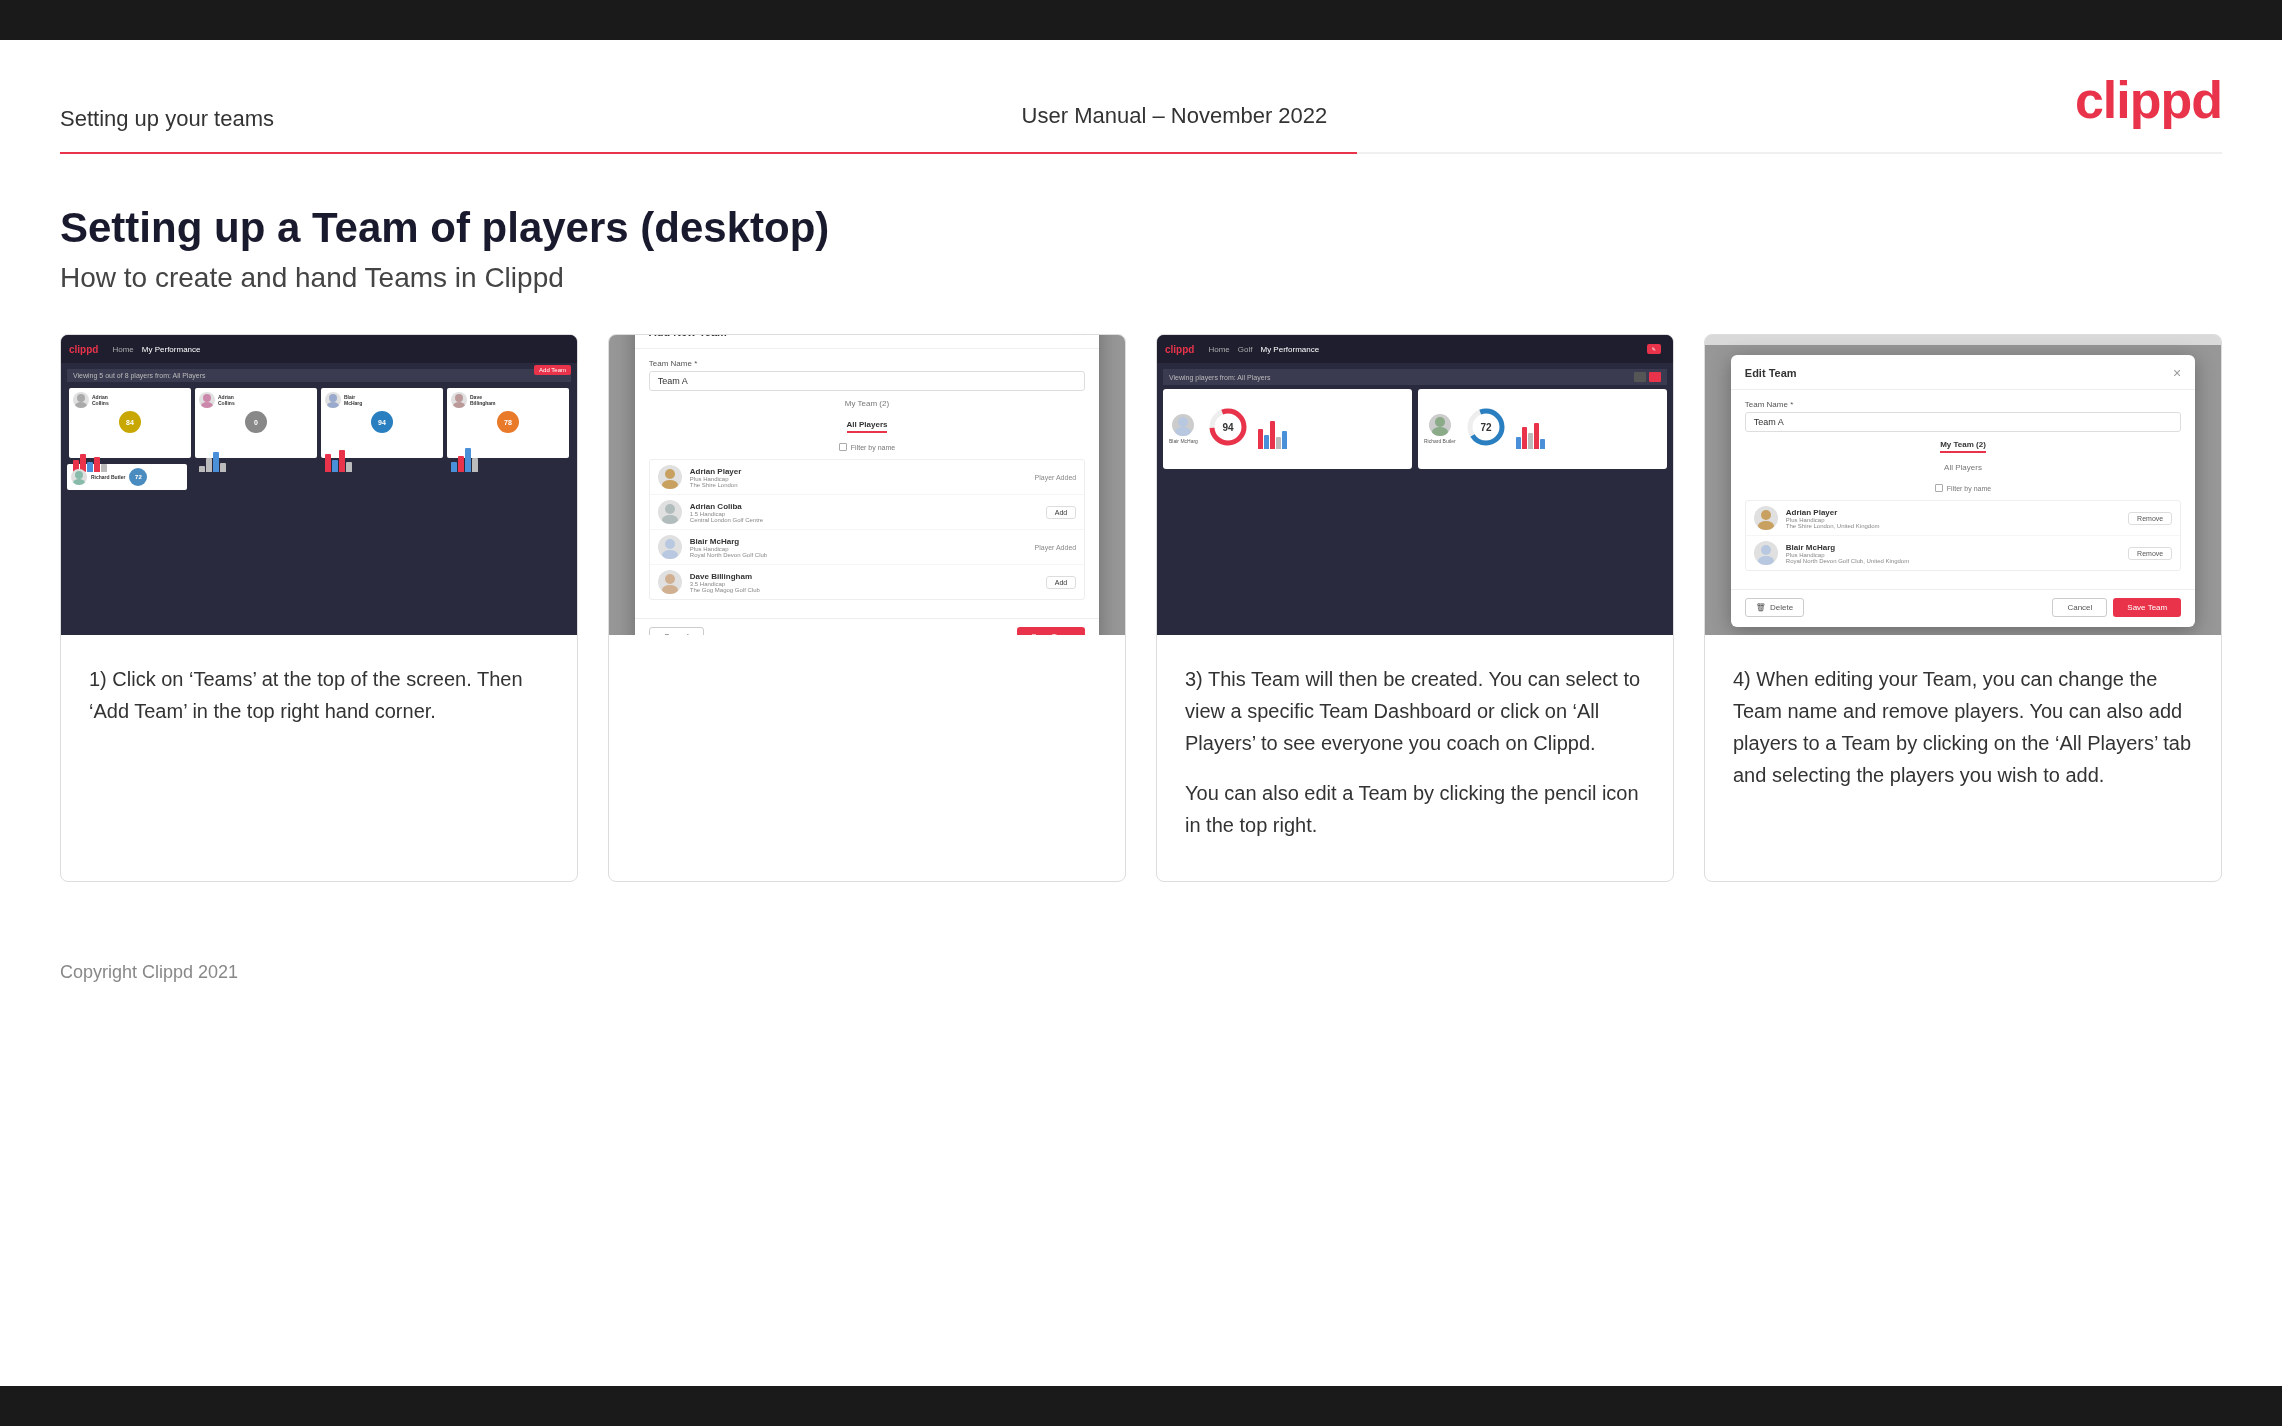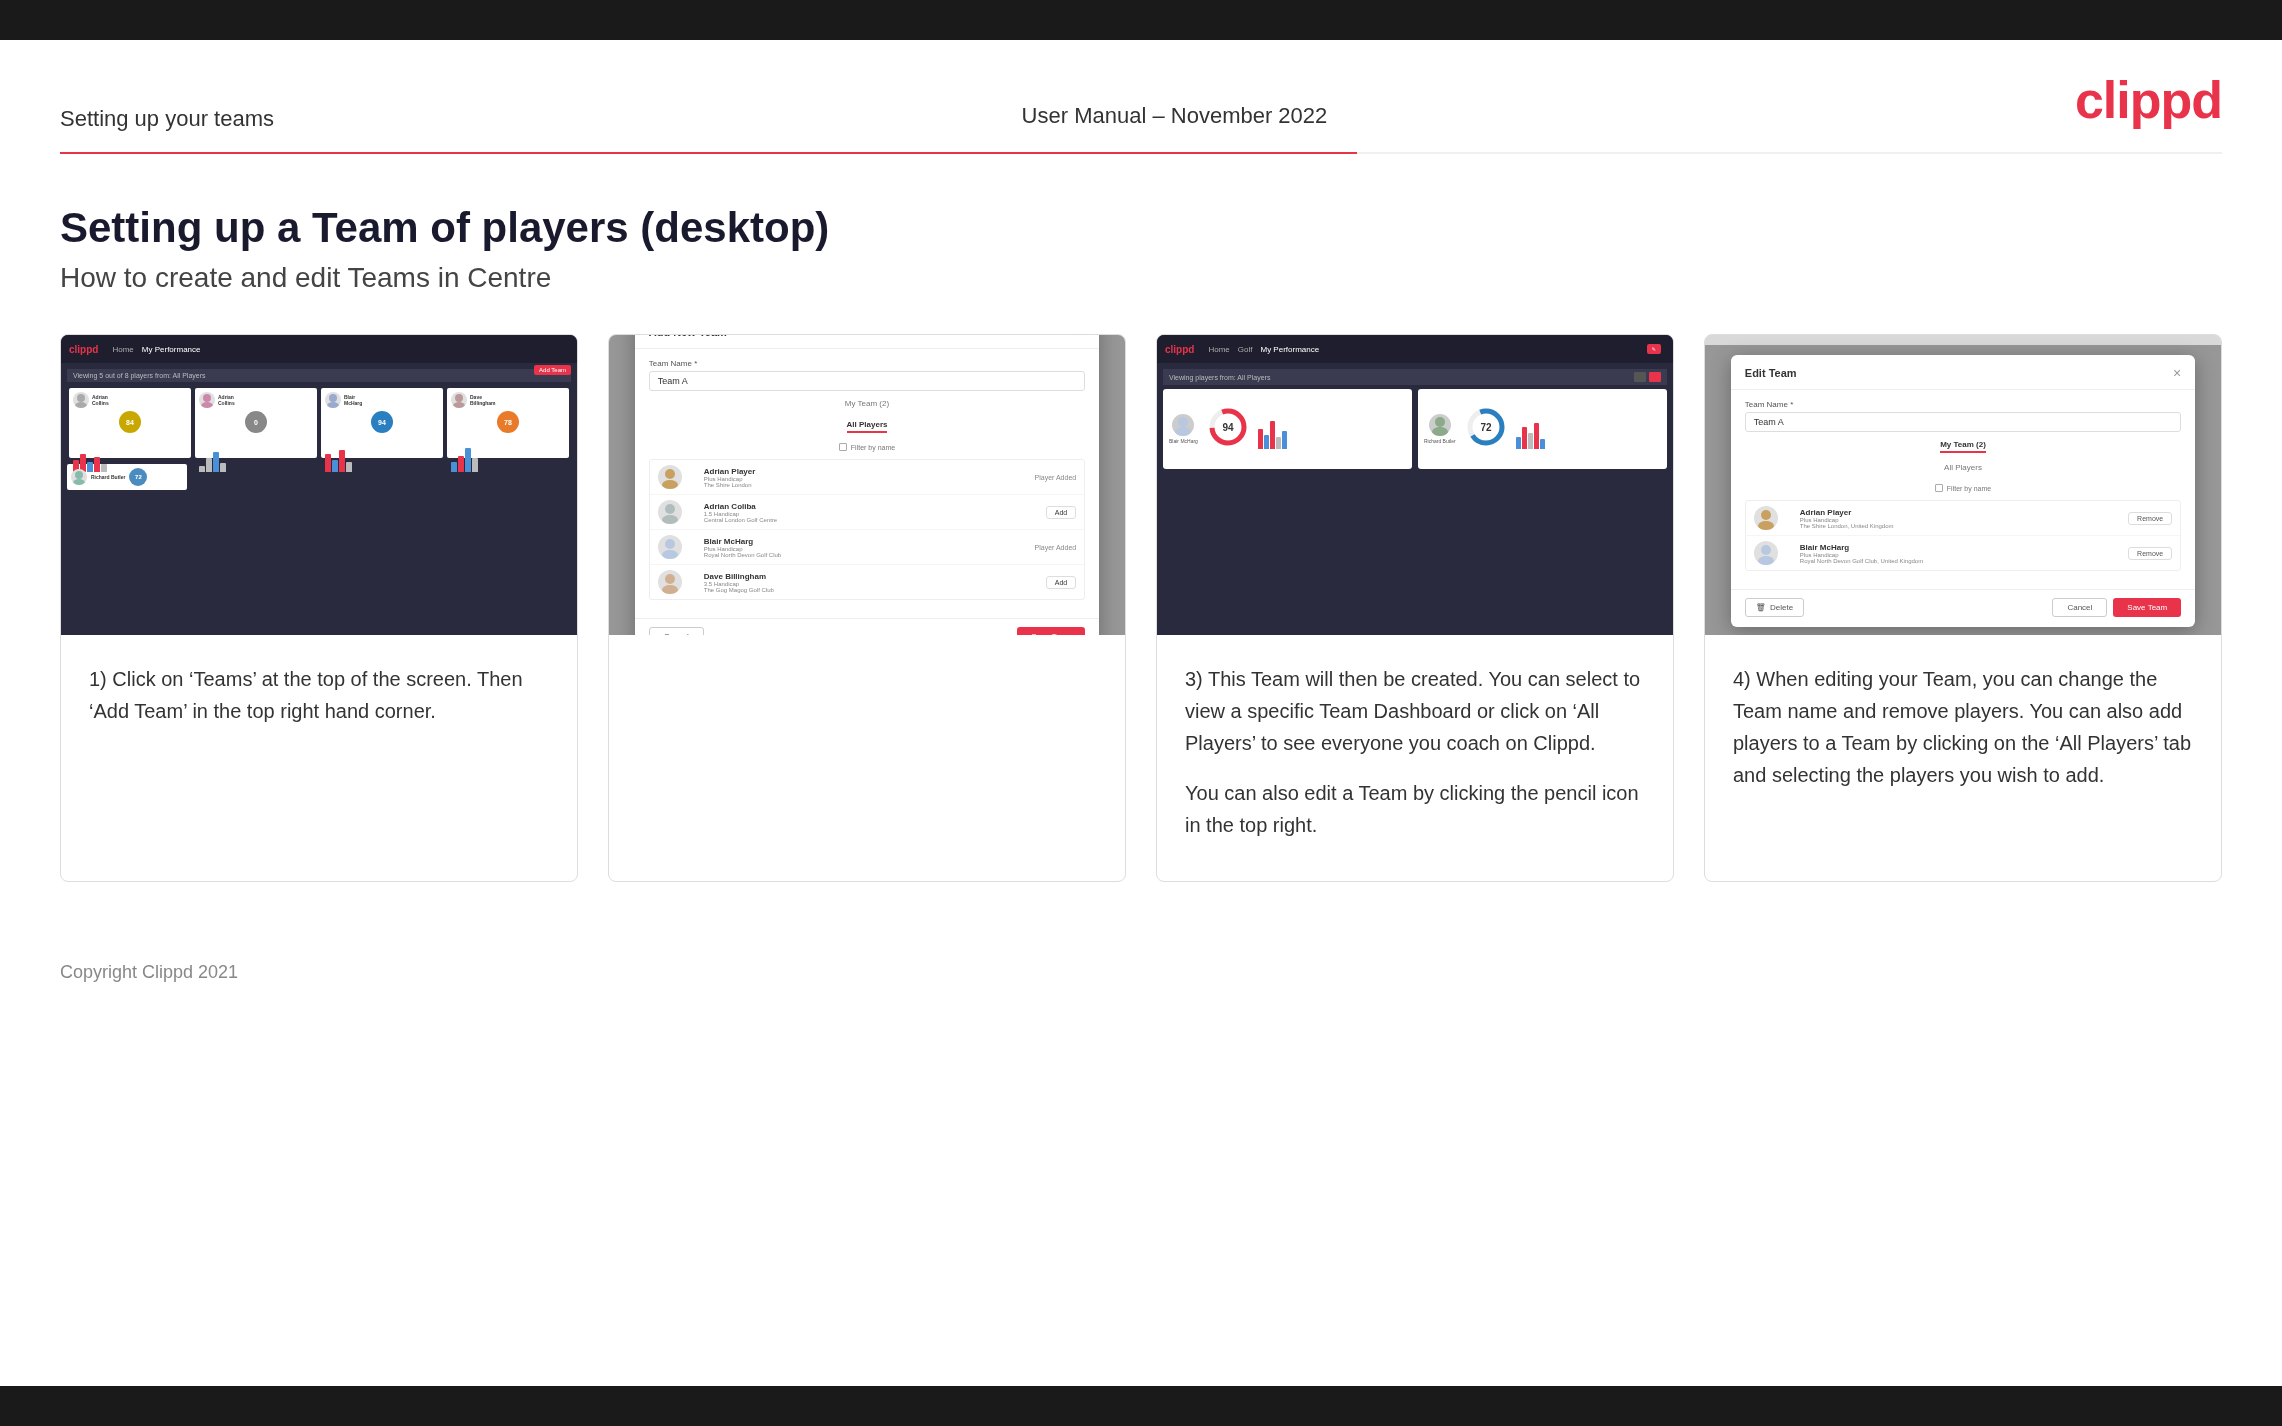--- a/index.html
+++ b/index.html
@@ -321,21 +321,21 @@
       border-radius: 3px;
       overflow: hidden;
       margin-bottom: 8px;
     }
 
     .modal-player-item {
       display: flex;
       align-items: center;
       padding: 5px 8px;
       border-bottom: 1px solid #f5f5f5;
-      gap: 22px;
+      gap: 8px;
     }
 
     .modal-player-item:last-child {
       border-bottom: none;
     }
 
     .modal-player-avatar {
       width: 24px;
       height: 24px;
       border-radius: 50%;
@@ -549,21 +549,21 @@
 <div class="header">
   <span class="header-left">Setting up your teams</span>
   <span class="header-center">User Manual – November 2022</span>
   <span class="clippd-logo">clippd</span>
 </div>
 
 <div class="header-divider"></div>
 
 <div class="page-title-section">
   <div class="page-title">Setting up a Team of players (desktop)</div>
-  <div class="page-subtitle">How to create and edit Teams in Centre</div>
+  <div class="page-subtitle">How to create and hand Teams in Clippd</div>
 </div>
 
 <div class="steps-grid">
 
   <div class="step-card">
     <div class="step-screenshot">
       <div class="ss1">
         <div class="ss1-topbar">
           <span class="ss1-logo-small">clippd</span>
           <div class="ss1-nav">

